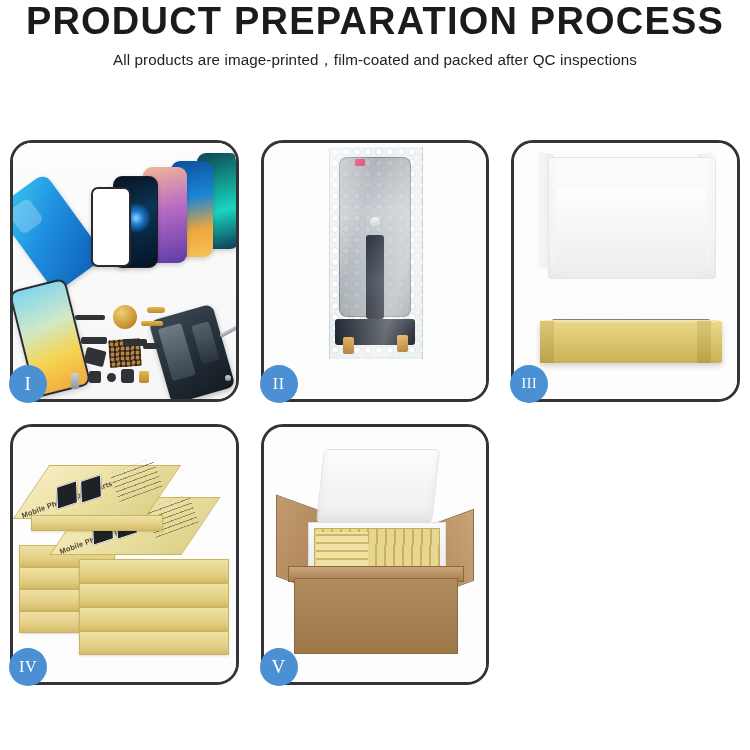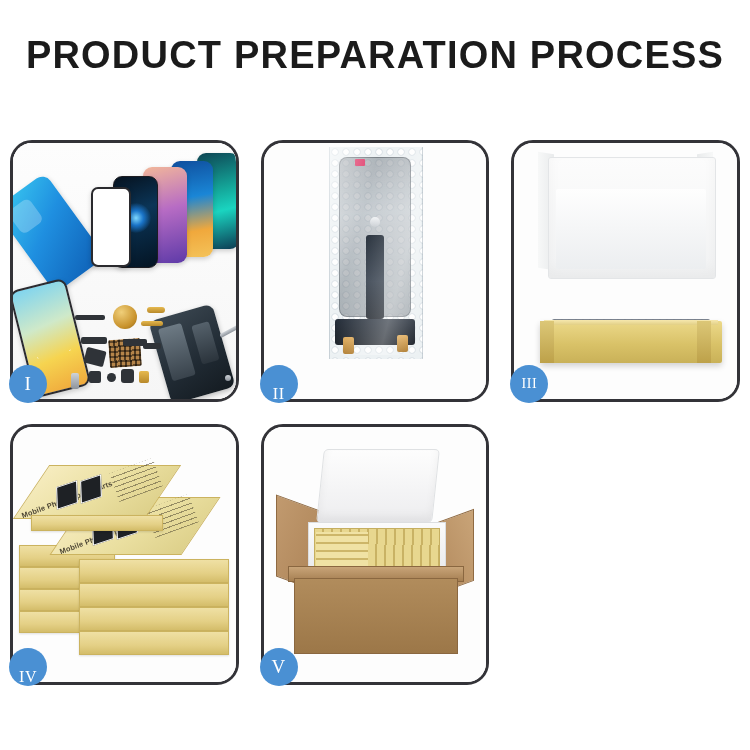--- a/index.html
+++ b/index.html
@@ -17,21 +17,20 @@
 
   
   .header {
     position: absolute;
     left: 0; top: 0;
     width: 750px;
     text-align: center;
   }
   .page-title {
     margin: 0;
-    padding-top: 34px;
     font-size: 38px;
     line-height: 42px;
     font-weight: 700;
     letter-spacing: 1.2px;
     color: #1b1b1b;
     font-family: "Liberation Sans", sans-serif;
   }
   .page-subtitle {
     margin: 0;
     padding-top: 8px;
@@ -84,21 +83,21 @@
     color: #ffffff;
     display: flex;
     align-items: center;
     justify-content: center;
     font-family: "Liberation Serif", serif;
     font-size: 19px;
     letter-spacing: .5px;
     z-index: 6;
     user-select: none;
   }
-  .badge.wide { font-size: 16px; align-items: flex-end; }
+  .badge.wide { font-size: 16px; }
   .badge.xwide { font-size: 14px; }
 
   
   .scene { position: absolute; inset: 0; }
   .p1-bg { position:absolute; inset:0; background:
       linear-gradient(180deg,#fdfdfd 0%,#f6f6f6 100%); }
 
   .phone {
     position: absolute;
     border-radius: 9px;
@@ -412,20 +411,21 @@
   }
   .p6-seam{
     position:absolute; background:#9b7d54;
   }
 </style>
 </head>
 <body>
 
 <div class="header">
   <h1 class="page-title">PRODUCT PREPARATION PROCESS</h1>
+  <p class="page-subtitle">All products are image-printed，film-coated and packed after QC inspections</p>
 </div>
 
 <div class="grid">
 
   <div class="card">
     <div class="card-inner">
       <div class="scene">
         <div class="p1-bg"></div>
         <div class="phone p1-grey"></div>
         <div class="phone p1-blue"></div>

